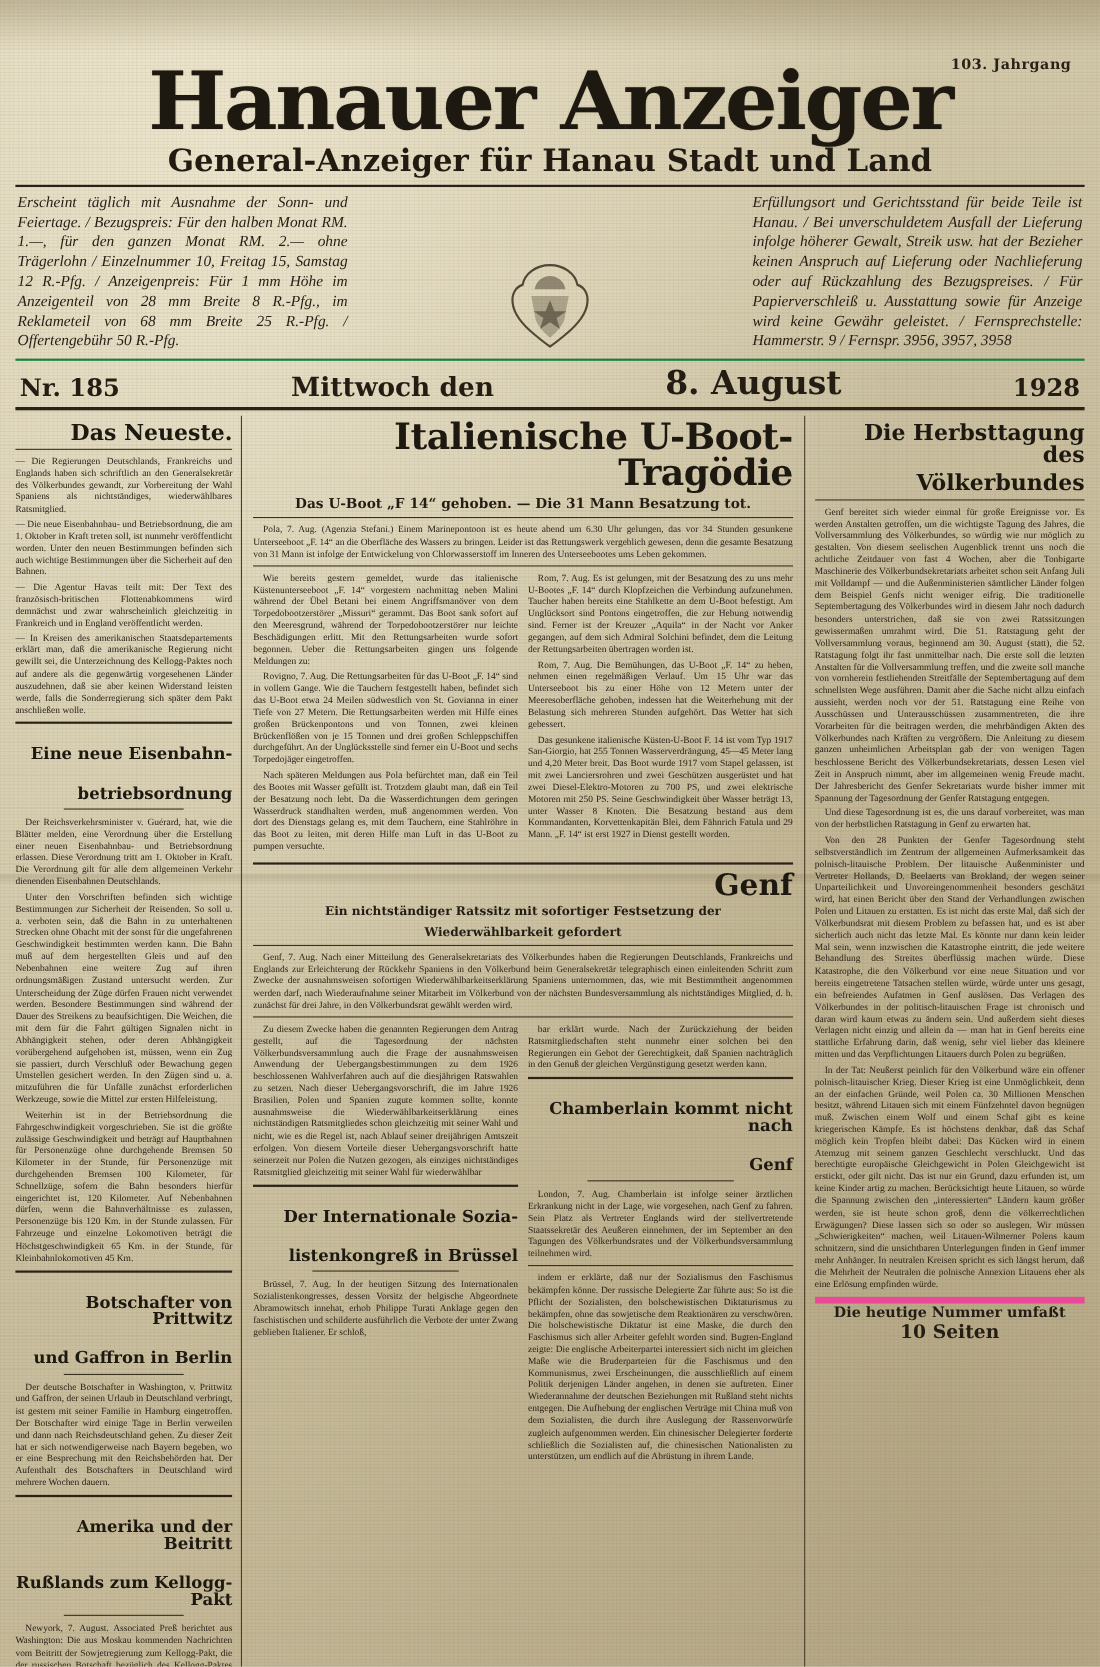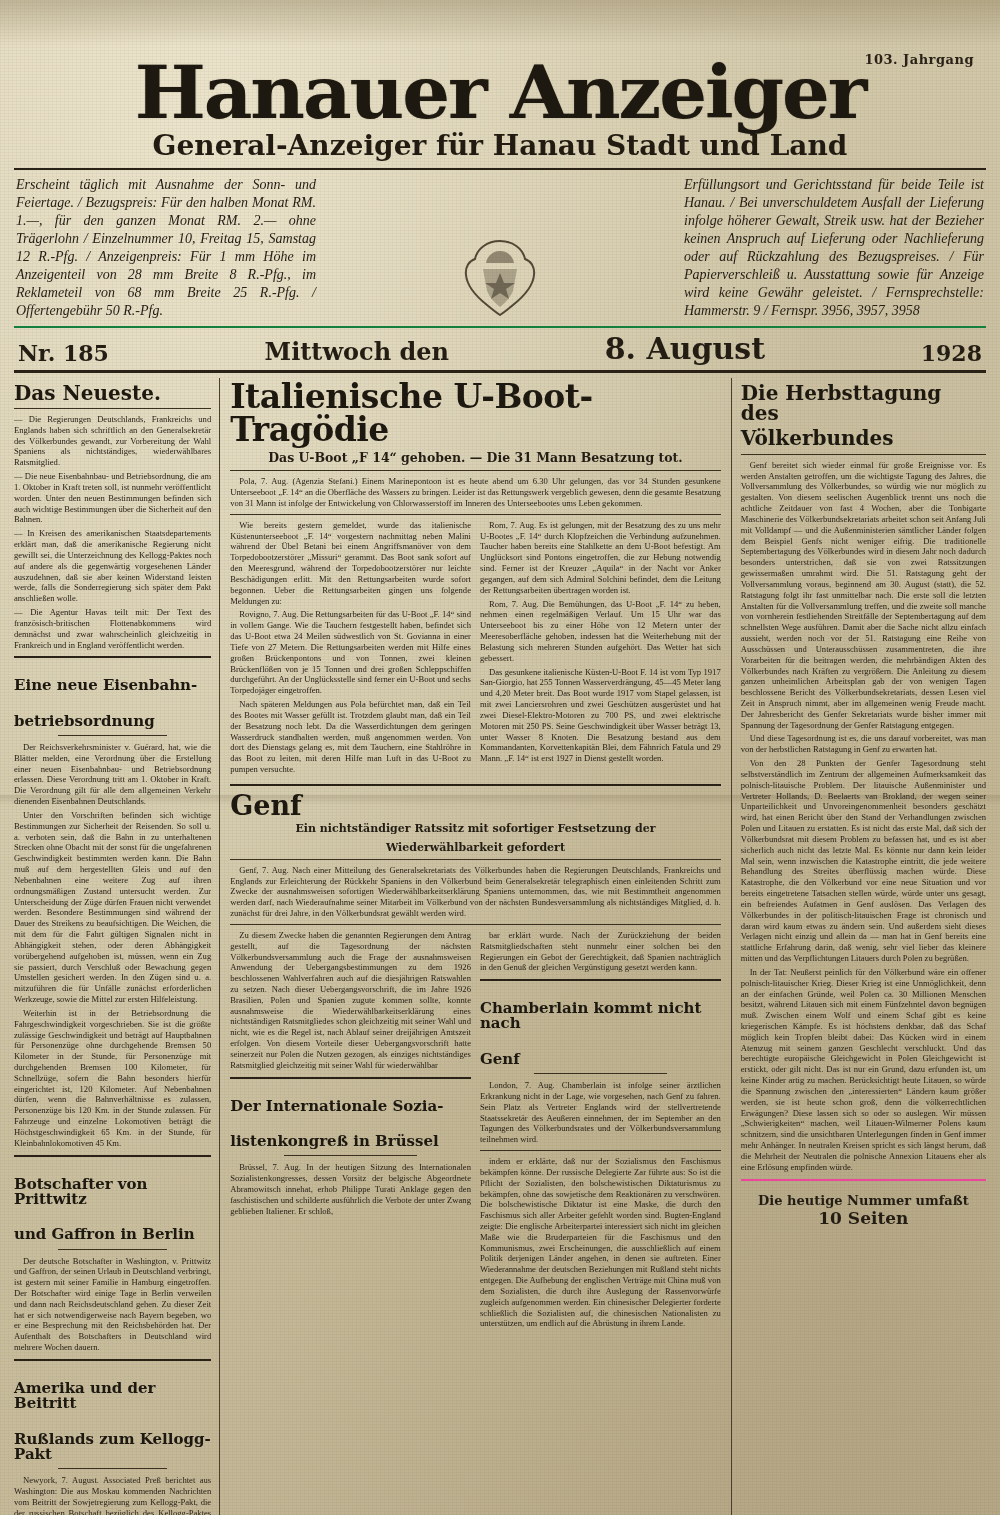--- a/index.html
+++ b/index.html
@@ -90,21 +90,21 @@
     margin-top:5px;
     height:1140px;
   }
   .col-left{width:205px;padding-right:8px;border-right:1px solid #4a3f2b;}
   .col-mid{width:510px;padding:0 10px;border-right:1px solid #4a3f2b;}
   .col-right{width:255px;padding-left:9px;}
 
   .hd{
     font-family:"DejaVu Serif", serif;
     font-weight:bold;
-    text-align:left;
+    text-align:right;
     line-height:1.02;
     color:#1d1810;
   }
   .hd-s{font-size:15px;margin:20px 0 3px;}
   .hd-m{font-size:20px;margin:5px 0 4px;}
   .hd-xl{font-size:33px;margin:2px 0 4px;letter-spacing:-.5px;}
   .hd-l{font-size:27px;margin:2px 0 3px;}
   .deck{
     font-family:"DejaVu Serif", serif;
     font-weight:bold;font-size:12.5px;text-align:center;
@@ -123,22 +123,22 @@
     font-size:8.6px;line-height:1.26;text-align:justify;
     margin:0 0 3px 0;
     hyphens:auto;
   }
   p.t.ind{text-indent:9px;}
   p.t.dash::before{content:"— ";}
   .sub2col{display:flex;gap:9px;}
   .sub2col > div{flex:1;}
 
   .footer-box{
-    border-top:2px solid #ec4899;
-    margin-top:6px;padding-top:12px;
+    border-top:6px solid #ec4899;
+    margin-top:6px;padding-top:1px;
     text-align:center;
     font-family:"DejaVu Serif", serif;font-weight:bold;
   }
   .footer-box .l1{font-size:13px;}
   .footer-box .l2{font-size:17px;}
   .fold{
     position:absolute;left:0;right:0;top:795px;height:10px;
     background:linear-gradient(180deg, rgba(90,75,45,.18), rgba(90,75,45,0));
     pointer-events:none;
   }
@@ -186,22 +186,22 @@
     <div class="year">1928</div>
   </div>
 
   <div class="body-area">
 
     <div class="col-left">
       <div class="hd hd-m">Das Neueste.</div>
       <div class="rule-thin"></div>
       <p class="t dash">Die Regierungen Deutschlands, Frankreichs und Englands haben sich schriftlich an den Generalsekretär des Völkerbundes gewandt, zur Vorbereitung der Wahl Spaniens als nichtständiges, wiederwählbares Ratsmitglied.</p>
       <p class="t dash">Die neue Eisenbahnbau- und Betriebsordnung, die am 1. Oktober in Kraft treten soll, ist nunmehr veröffentlicht worden. Unter den neuen Bestimmungen befinden sich auch wichtige Bestimmungen über die Sicherheit auf den Bahnen.</p>
+      <p class="t dash">Die Agentur Havas teilt mit: Der Text des französisch-britischen Flottenabkommens wird demnächst und zwar wahrscheinlich gleichzeitig in Frankreich und in England veröffentlicht werden.</p>
       <p class="t dash">In Kreisen des amerikanischen Staatsdepartements erklärt man, daß die amerikanische Regierung nicht gewillt sei, die Unterzeichnung des Kellogg-Paktes noch auf andere als die gegenwärtig vorgesehenen Länder auszudehnen, daß sie aber keinen Widerstand leisten werde, falls die Sonderregierung sich später dem Pakt anschließen wolle.</p>
-      <p class="t dash">Die Agentur Havas teilt mit: Der Text des französisch-britischen Flottenabkommens wird demnächst und zwar wahrscheinlich gleichzeitig in Frankreich und in England veröffentlicht werden.</p>
 
       <div class="rule-thick"></div>
       <div class="hd hd-s">Eine neue Eisenbahn-</div>
       <div class="hd hd-s">betriebsordnung</div>
       <div class="rule-short"></div>
       <p class="t ind">Der Reichsverkehrsminister v. Guérard, hat, wie die Blätter melden, eine Verordnung über die Erstellung einer neuen Eisenbahnbau- und Betriebsordnung erlassen. Diese Verordnung tritt am 1. Oktober in Kraft. Die Verordnung gilt für alle dem allgemeinen Verkehr dienenden Eisenbahnen Deutschlands.</p>
       <p class="t ind">Unter den Vorschriften befinden sich wichtige Bestimmungen zur Sicherheit der Reisenden. So soll u. a. verboten sein, daß die Bahn in zu unterhaltenen Strecken ohne Obacht mit der sonst für die ungefahrenen Geschwindigkeit bestimmten werden kann. Die Bahn muß auf dem hergestellten Gleis und auf den Nebenbahnen eine weitere Zug auf ihren ordnungsmäßigen Zustand untersucht werden. Zur Unterscheidung der Züge dürfen Frauen nicht verwendet werden. Besondere Bestimmungen sind während der Dauer des Streikens zu beaufsichtigen. Die Weichen, die mit dem für die Fahrt gültigen Signalen nicht in Abhängigkeit stehen, oder deren Abhängigkeit vorübergehend aufgehoben ist, müssen, wenn ein Zug sie passiert, durch Verschluß oder Bewachung gegen Umstellen gesichert werden. In den Zügen sind u. a. mitzuführen die für Unfälle zunächst erforderlichen Werkzeuge, sowie die Mittel zur ersten Hilfeleistung.</p>
       <p class="t ind">Weiterhin ist in der Betriebsordnung die Fahrgeschwindigkeit vorgeschrieben. Sie ist die größte zulässige Geschwindigkeit und beträgt auf Hauptbahnen für Personenzüge ohne durchgehende Bremsen 50 Kilometer in der Stunde, für Personenzüge mit durchgehenden Bremsen 100 Kilometer, für Schnellzüge, sofern die Bahn besonders hierfür eingerichtet ist, 120 Kilometer. Auf Nebenbahnen dürfen, wenn die Bahnverhältnisse es zulassen, Personenzüge bis 120 Km. in der Stunde zulassen. Für Fahrzeuge und einzelne Lokomotiven beträgt die Höchstgeschwindigkeit 65 Km. in der Stunde, für Kleinbahnlokomotiven 45 Km.</p>
 
       <div class="rule-thick"></div>

